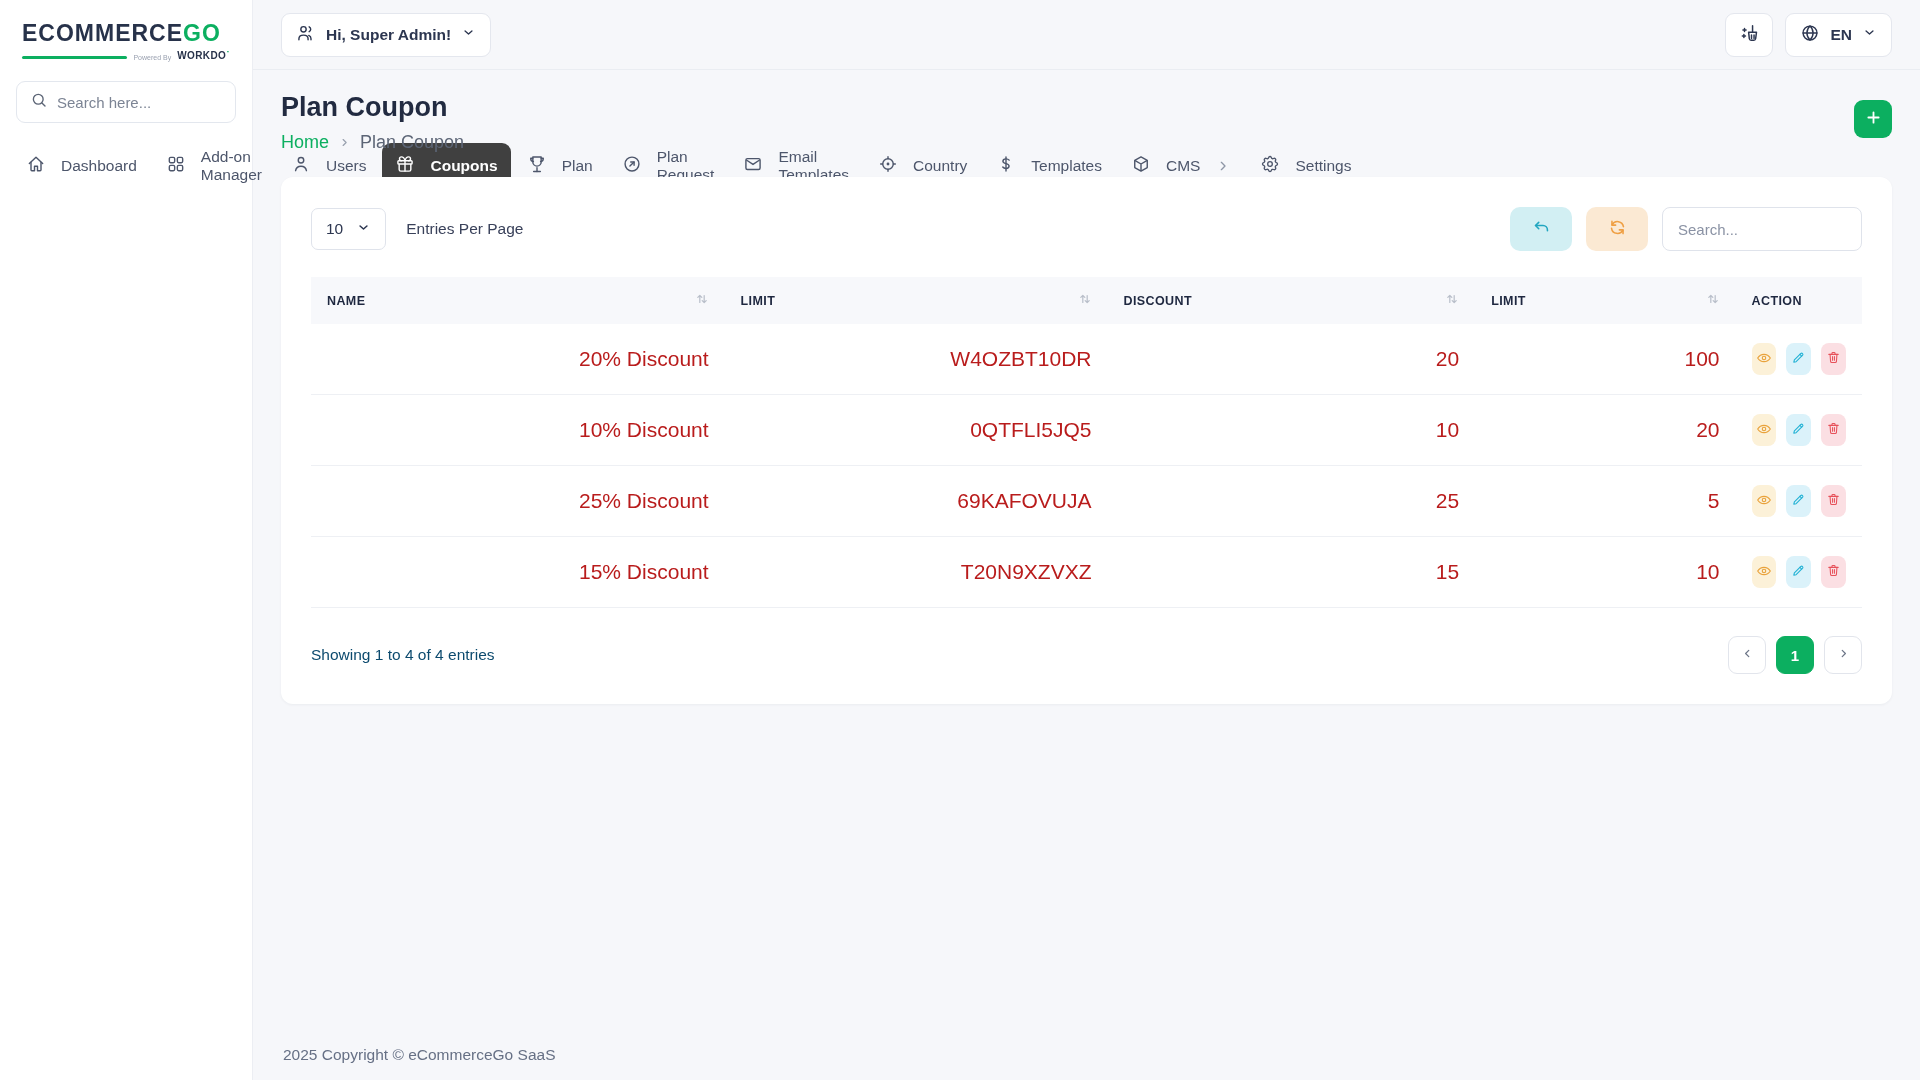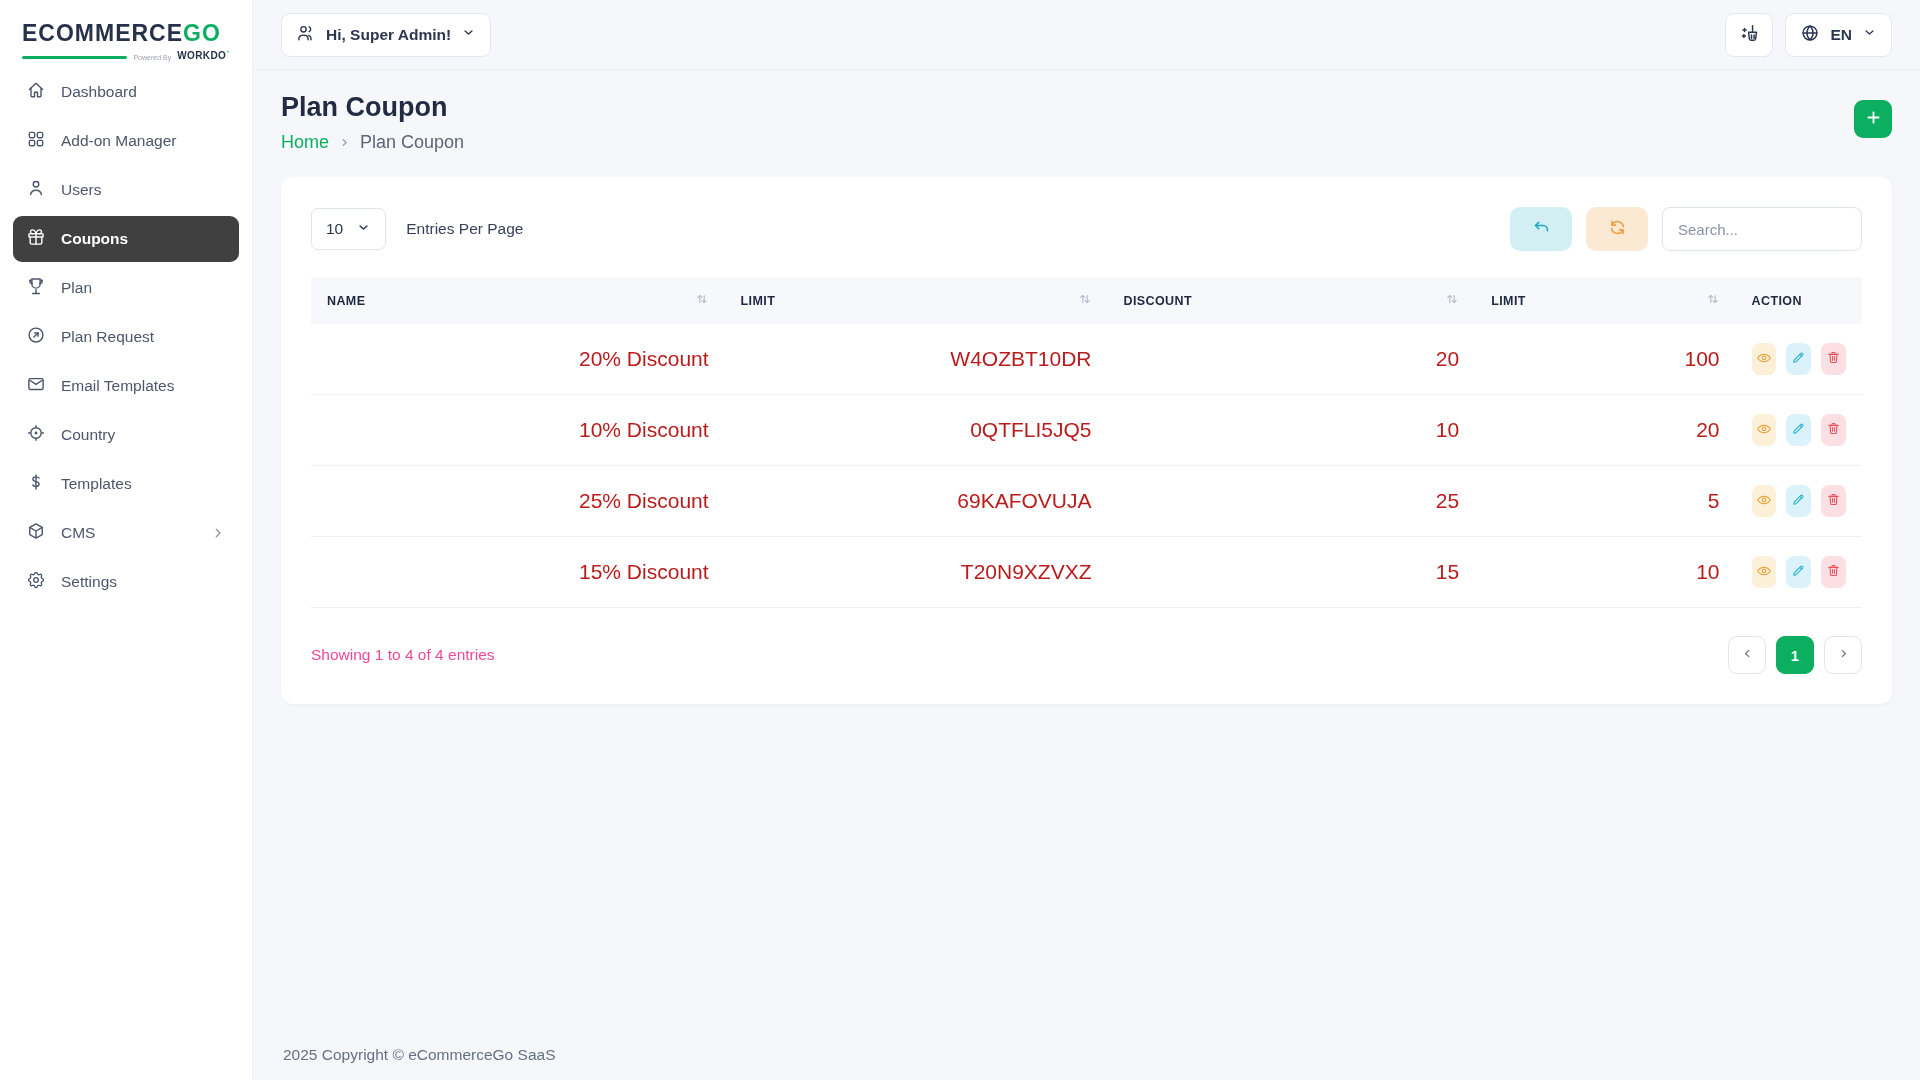--- a/index.html
+++ b/index.html
@@ -16,21 +16,21 @@
   .logo-text { font-size:23px; font-weight:800; color:#27324a; letter-spacing:1px; white-space:nowrap; }
   .logo-accent { color:#0CAF60; }
   .logo-sub { display:flex; align-items:flex-end; gap:6px; margin-top:3px; }
   .logo-line { flex:1; height:3px; background:#0CAF60; border-radius:2px; margin-bottom:2px; }
   .powered { font-size:7px; color:#9aa1b0; white-space:nowrap; }
   .powered-brand { font-size:10px; font-weight:800; color:#27324a; letter-spacing:.4px; white-space:nowrap; }
   .powered-dot { color:#0CAF60; }
   .side-search { margin:20px 16px 12px 16px; height:42px; border:1px solid #e3e7ee; border-radius:9px; display:flex; align-items:center; gap:9px; padding:0 13px; color:#5b6475; background:#fff; }
   .side-search input { border:none; outline:none; font-size:15px; color:#3c4354; width:100%; font-family:inherit; background:transparent; }
   .side-search input::placeholder { color:#7c8494; }
-  .menu { padding:8px 13px; display:flex; flex-direction:column; gap:3px; }
+  .menu { padding:8px 13px; display:flex; gap:3px; }
   .menu-item { height:46px; border-radius:9px; display:flex; align-items:center; gap:15px; padding:0 13px; color:#4d566b; font-size:15.5px; font-weight:500; cursor:pointer; }
   .menu-item svg { flex-shrink:0; }
   .menu-item.active { background:#404040; color:#fff; font-weight:700; }
   .menu-chevron { margin-left:auto; color:#8e96a6; display:flex; }
 
   
   .main { flex:1; display:flex; flex-direction:column; min-width:0; }
   .topbar { height:70px; border-bottom:1px solid #eaedf2; display:flex; align-items:center; justify-content:space-between; padding:0 28px; flex-shrink:0; }
   .pill { background:#fff; border:1px solid #e4e7ee; border-radius:9px; display:flex; align-items:center; gap:10px; padding:0 14px; height:44px; color:#2c3650; font-size:15.5px; font-weight:600; cursor:pointer; }
   .topbar-right { display:flex; gap:12px; align-items:center; }
@@ -62,21 +62,21 @@
   .th-inner { display:flex; align-items:center; justify-content:space-between; }
   .sort-ic { color:#b9bfca; flex-shrink:0; }
   tbody td { padding:19px 16px; border-bottom:1px solid #eef0f4; font-size:21px; color:#b91c1c;text-align:right; }
   .actions { display:flex; gap:10px; }
   .act { width:32px; height:32px; border-radius:8px; border:none; display:flex; align-items:center; justify-content:center; cursor:pointer; }
   .view-btn { background:#fcf1d8; color:#e9a23b; }
   .edit-btn { background:#dbf2fa; color:#25b3d5; }
   .del-btn  { background:#fbdfe3; color:#e7515a; }
 
   .table-footer { display:flex; align-items:center; justify-content:space-between; margin-top:28px; }
-  .summary { font-size:15.5px; color:#ec4899; }
+  .summary { font-size:15.5px; color:#0c4a6e; }
   .pager { display:flex; gap:10px; }
   .page-btn { width:38px; height:38px; border-radius:9px; border:1px solid #e2e5ec; background:#fff; color:#6c7587; display:flex; align-items:center; justify-content:center; font-size:15px; cursor:pointer; }
   .page-btn.active { background:#0CAF60; border-color:#0CAF60; color:#fff; font-weight:600; }
 
   .copyright { padding:0 28px 16px 30px; font-size:15.5px; color:#667085; }
 </style>
 </head>
 <body>
 
 <div class="app">
@@ -84,20 +84,29 @@
   <aside class="sidebar">
     <div class="logo">
       <div class="logo-text"><span>ECOMMERCE</span><span class="logo-accent">GO</span></div>
       <div class="logo-sub">
         <span class="logo-line"></span>
         <span class="powered">Powered By</span>
         <span class="powered-brand"><span>WORKDO</span><span class="powered-dot">˙</span></span>
       </div>
     </div>
 
+    <div class="side-search">
+      <span>
+        <svg width="18" height="18" viewBox="0 0 24 24" fill="none" stroke="currentColor" stroke-width="1.8" stroke-linecap="round">
+            <circle cx="11" cy="11" r="6.5"></circle>
+            <path d="M15.9 15.9L20 20"></path>
+          </svg>
+      </span>
+      <input type="text" placeholder="Search here..." style="">
+    </div>
 
     <nav class="menu">
       <div class="menu-item">
         <span><svg width="20" height="20" viewBox="0 0 24 24" fill="none" stroke="currentColor" stroke-width="1.7" stroke-linecap="round" stroke-linejoin="round">
               <path d="M4 11.5L12 4l8 7.5"></path>
               <path d="M6 10v9a1 1 0 0 0 1 1h3.2v-5.3h3.6V20H17a1 1 0 0 0 1-1v-9"></path>
             </svg></span>
         <span>Dashboard</span>
       </div>
       <div class="menu-item">

